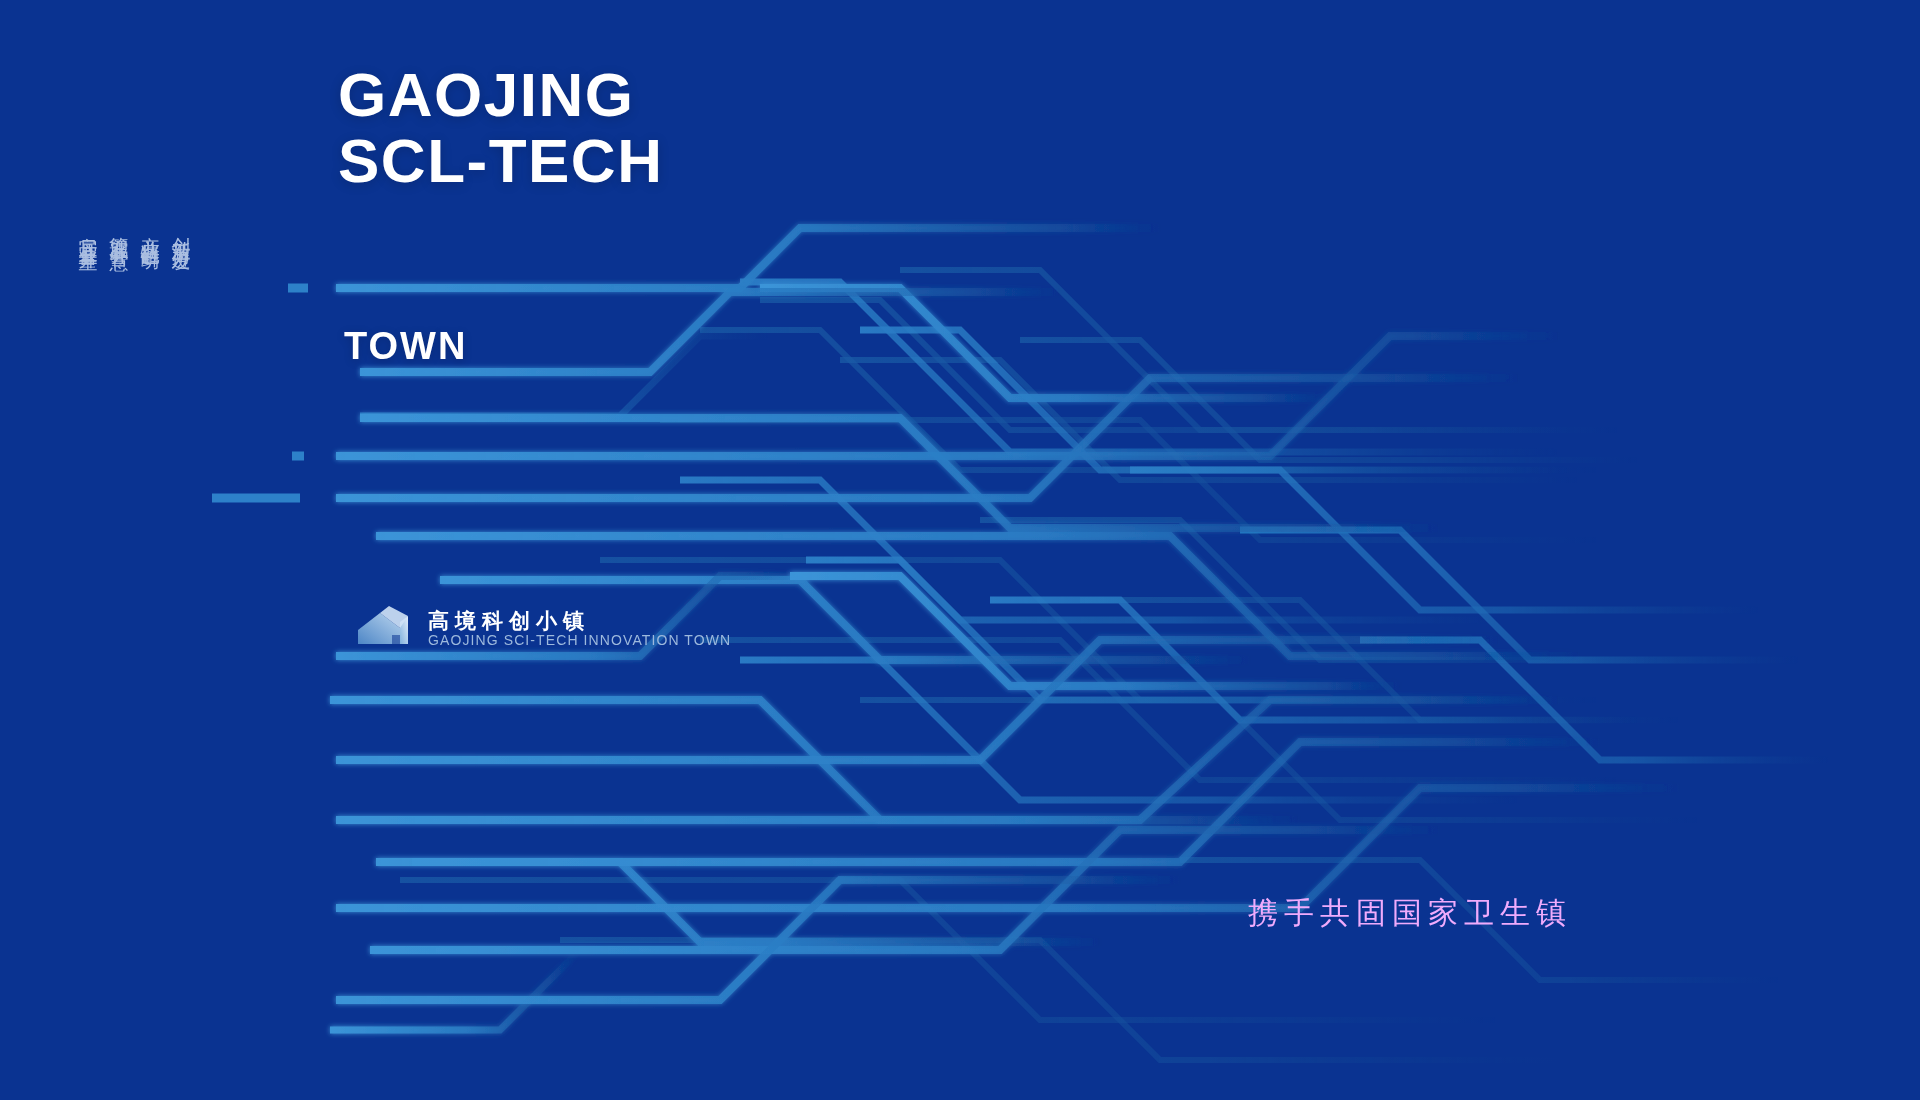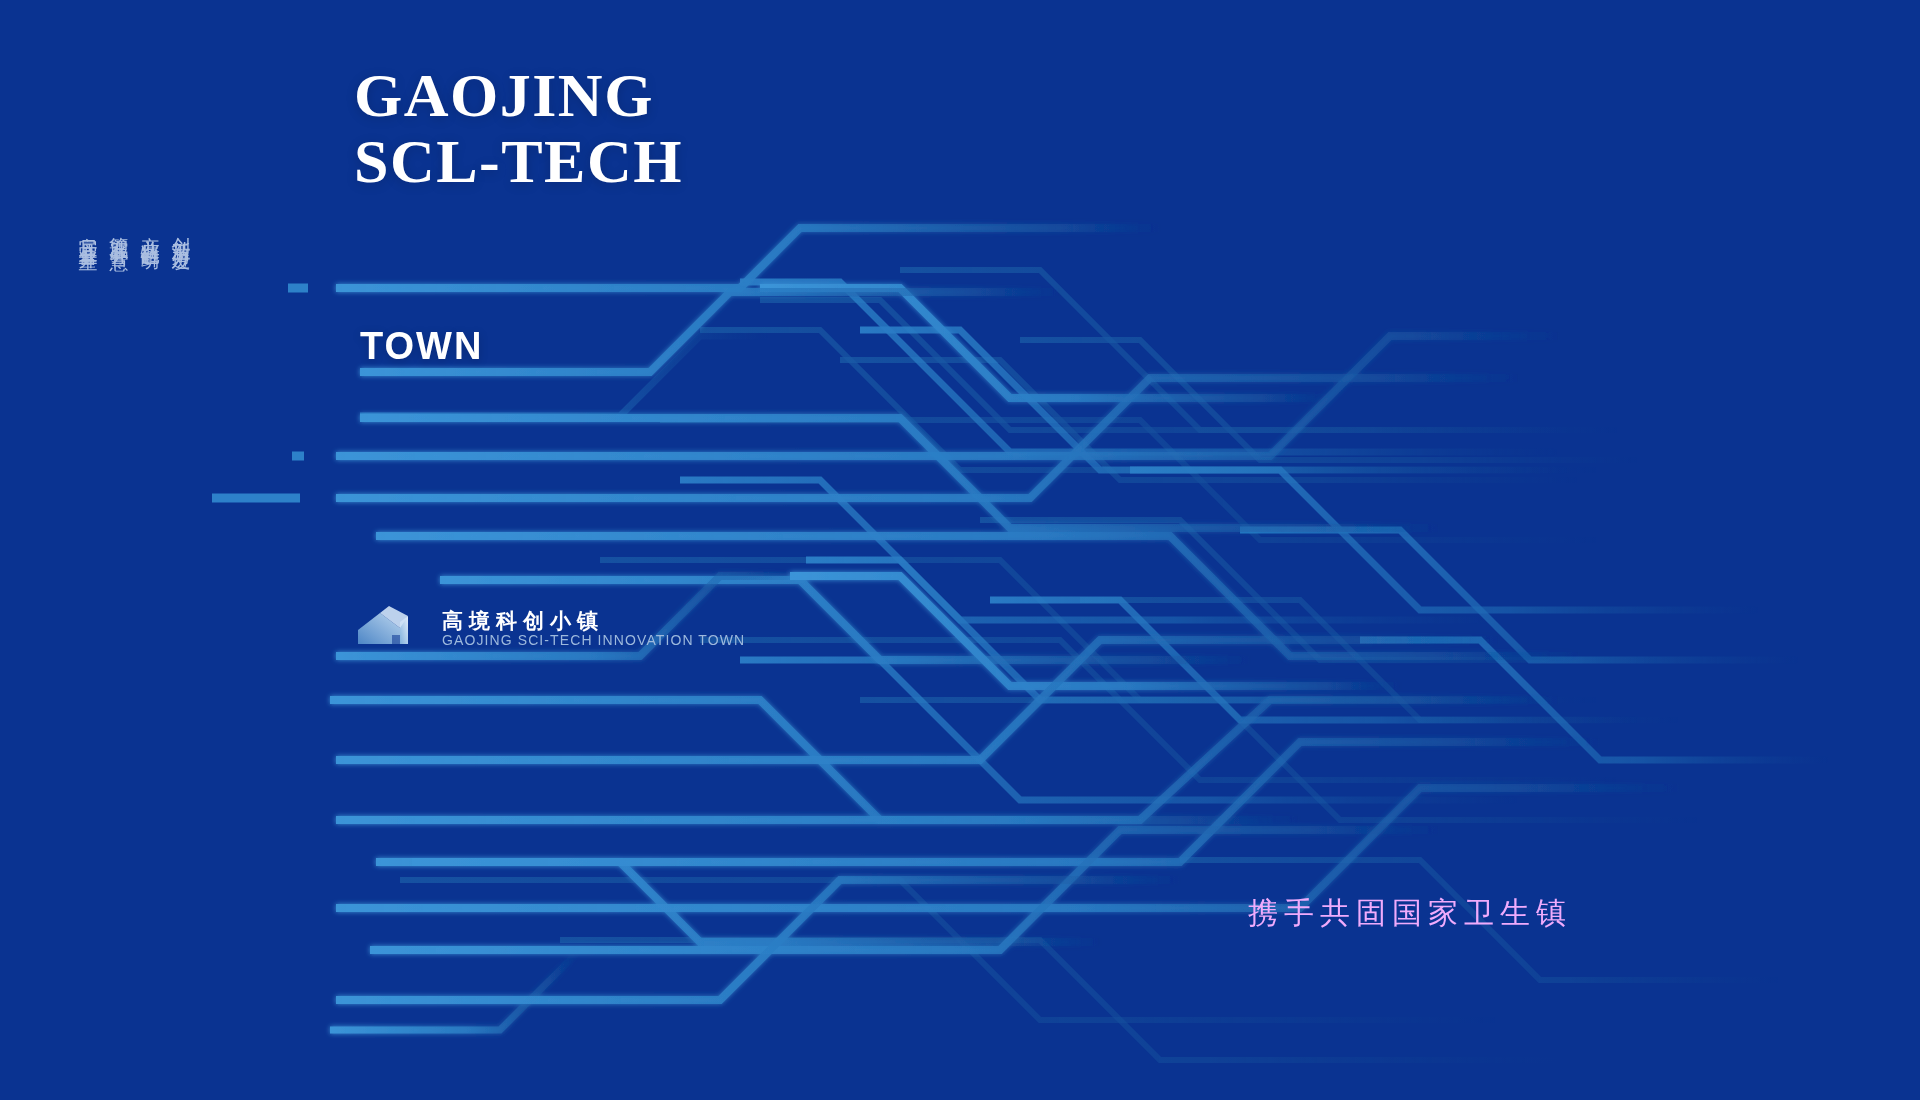--- a/index.html
+++ b/index.html
@@ -17,36 +17,35 @@
   #circuit-layer {
     position:absolute; left:0; top:0;
     width:1920px; height:1100px;
     pointer-events:none;
   }
   #circuit-layer svg { display:block; width:1920px; height:1100px; }
 
   
   #headline-block {
     position:absolute;
-    left:354px; top:62px;
+    left:338px; top:62px;
     width:720px;
-    font-family:Liberation Serif, serif;
   }
   .headline-line {
     color:#ffffff;
     font-size:62px;
     line-height:66px;
     font-weight:bold;
     letter-spacing:1.5px;
     white-space:nowrap;
     text-shadow:0 2px 12px rgba(0,0,0,0.18);
   }
   #town-word {
     position:absolute;
-    left:360px; top:325px;
+    left:344px; top:325px;
     color:#ffffff;
     font-size:38px;
     font-weight:bold;
     letter-spacing:2px;
     text-shadow:0 2px 10px rgba(0,0,0,0.18);
   }
 
   
   #vertical-tagline {
     position:absolute;
@@ -67,21 +66,21 @@
     font-family:"DejaVu Sans",sans-serif;
     opacity:.92;
   }
 
   
   #logo-lockup {
     position:absolute;
     left:356px; top:604px;
     display:flex;
     align-items:center;
-    gap:26px;
+    gap:12px;
   }
   #logo-mark { width:60px; height:46px; display:block; }
   #logo-text-block { display:flex; flex-direction:column; gap:2px; }
   #logo-cn {
     color:#ffffff;
     font-size:21px;
     font-weight:bold;
     letter-spacing:6px;
     line-height:24px;
     font-family:"DejaVu Sans",sans-serif;

